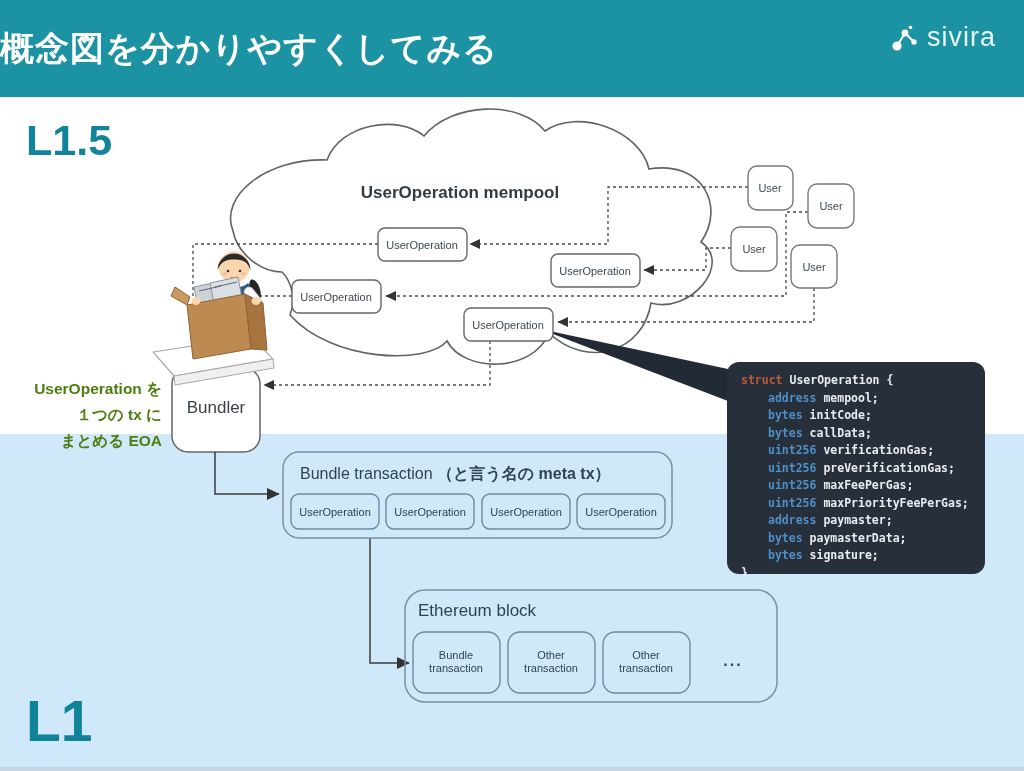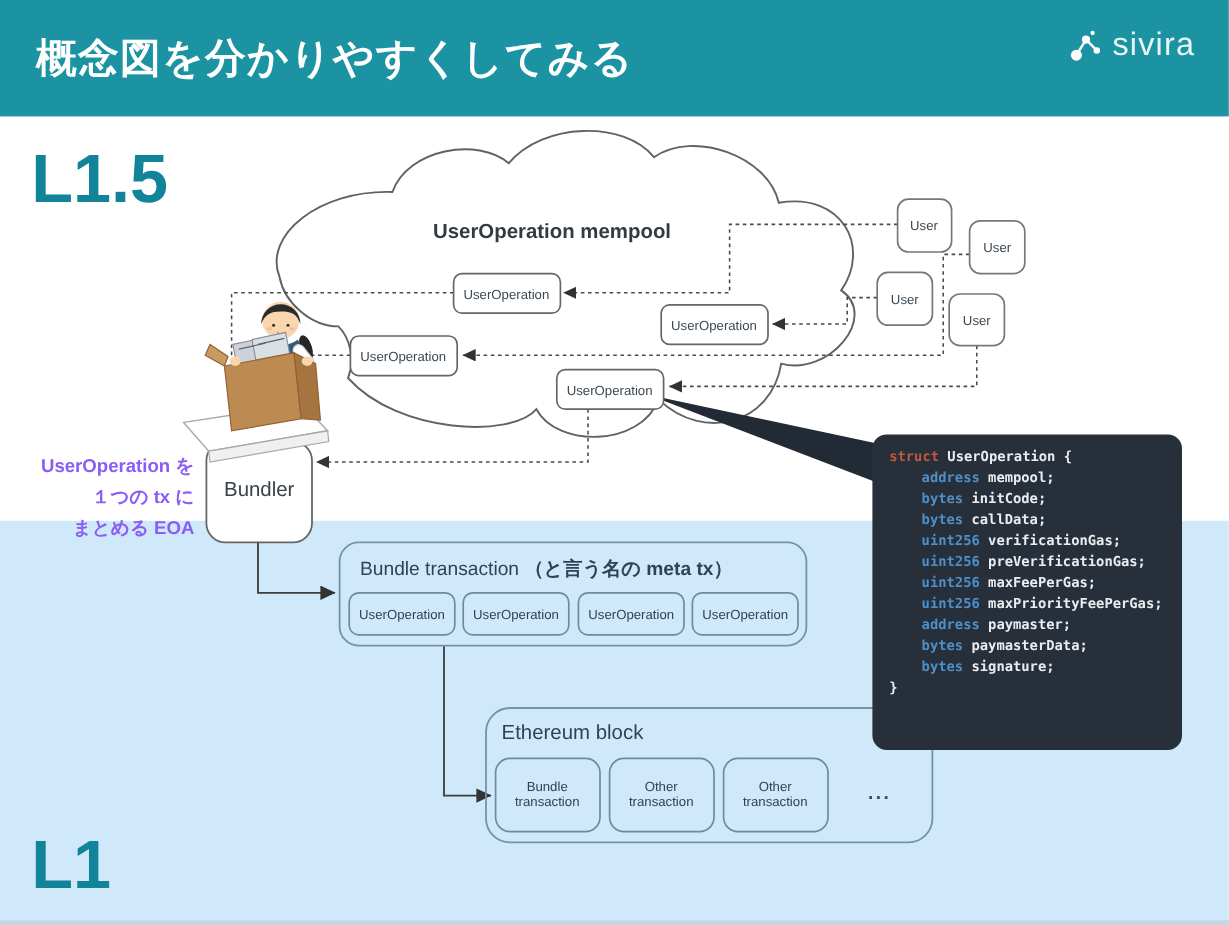--- a/index.html
+++ b/index.html
@@ -7,48 +7,48 @@
     width:1024px;height:771px;position:relative;overflow:hidden;
     background:#ffffff;
     font-family:"Liberation Sans","DejaVu Sans",sans-serif;
   }
   
   .header{
     position:absolute;left:0;top:0;width:1024px;height:97px;
     background:#1b93a2;z-index:3;display:flex;align-items:center;
   }
   .header .title{
-    margin-left:30px;color:#ffffff;font-size:34px;font-weight:bold;letter-spacing:1px;
+    color:#ffffff;font-size:34px;font-weight:bold;letter-spacing:1px;
   }
   .brand{
     position:absolute;right:28px;top:0;height:75px;display:flex;align-items:center;gap:7px;
   }
   .brand .brand-text{color:#e9f5f6;font-size:27px;font-weight:normal;letter-spacing:1px;}
   
-  .l15{position:absolute;left:26px;top:116px;font-size:57px;font-weight:bold;color:#12849a;z-index:2;}
+  .l15{position:absolute;left:26px;top:116px;font-size:43px;font-weight:bold;color:#12849a;z-index:2;}
   .l1{position:absolute;left:26px;top:688px;font-size:57px;font-weight:bold;color:#12849a;z-index:2;}
   
   .note{
     position:absolute;left:10px;top:376px;width:152px;z-index:2;
-    text-align:right;font-size:15.5px;font-weight:bold;color:#8b5cf6;line-height:26px;
+    text-align:right;font-size:15.5px;font-weight:bold;color:#4d7c0f;line-height:26px;
   }
   
   svg.diagram{position:absolute;left:0;top:0;z-index:1;}
   svg text{font-family:"Liberation Sans","DejaVu Sans",sans-serif;}
   .box-label{font-size:11px;fill:#3d4852;}
   .box-label-blue{font-size:11px;fill:#2f4356;}
   .cloud-title{font-size:17px;font-weight:bold;fill:#333a40;}
   .bundler-label{font-size:17px;fill:#3a4149;}
   .container-title{font-size:16px;fill:#2f4356;}
   .container-title .ja{font-weight:bold;}
   .eth-title{font-size:17px;fill:#2f4356;}
   .dots{font-size:16px;font-weight:bold;fill:#3d4852;letter-spacing:2px;}
   
   .code{
-    position:absolute;left:727px;top:362px;width:258px;height:263px;z-index:2;
+    position:absolute;left:727px;top:362px;width:258px;height:212px;z-index:2;
     background:#262f3a;border-radius:12px;box-sizing:border-box;
     padding:10px 0 0 14px;
     font-family:"DejaVu Sans Mono","Liberation Mono",monospace;
     font-size:11.5px;font-weight:bold;line-height:17.5px;color:#e9edf1;
   }
   .code .cl{white-space:pre;}
   .code .ind{padding-left:27px;}
   .code .kw.r{color:#c0593c;}
   .code .kw.b{color:#4f8fc7;}
 </style>

